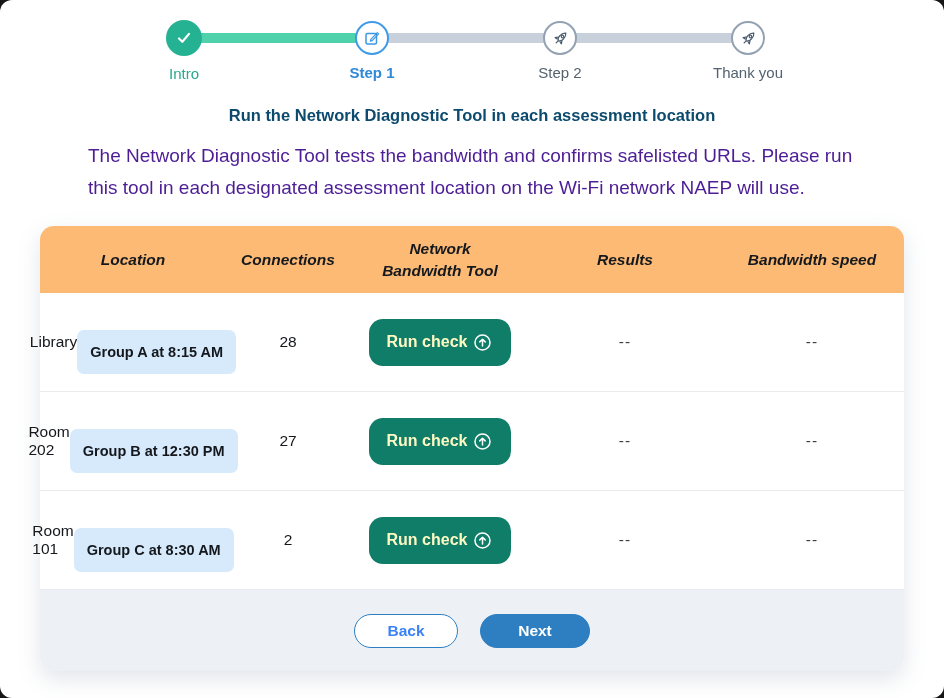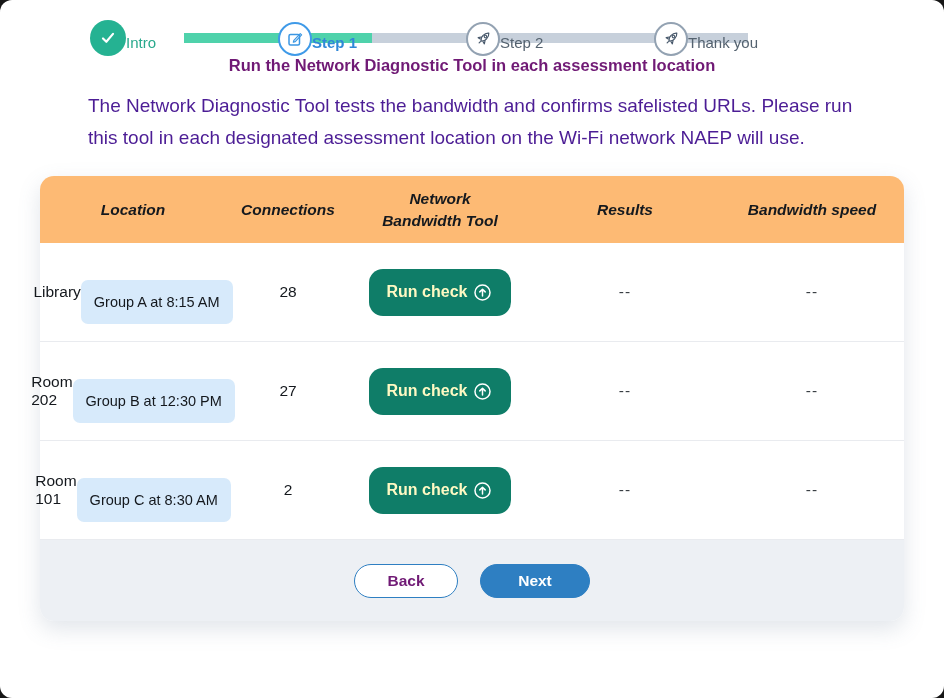--- a/index.html
+++ b/index.html
@@ -4,53 +4,53 @@
 <style>
   html,body{margin:0;padding:0;background:#161616;font-family:"Liberation Sans","DejaVu Sans",sans-serif;}
   .window{width:944px;height:698px;background:#ffffff;border-radius:12px;overflow:hidden;position:relative;margin:0 auto;}
 
   
   .stepper{position:relative;margin:20px 0 0 90px;width:752px;}
   .stepper-line{position:absolute;top:13px;height:10px;z-index:0;}
   .stepper-line.done{left:94px;width:188px;background:#4fd2ab;}
   .stepper-line.todo{left:282px;width:376px;background:#c7d0db;}
   .steps{display:flex;position:relative;z-index:1;}
-  .step{width:188px;display:flex;align-items:center;cursor:pointer;}
+  .step{width:188px;display:flex;flex-direction:column;align-items:center;cursor:pointer;}
   .step-circle{width:34px;height:34px;border-radius:50%;background:#ffffff;display:flex;align-items:center;justify-content:center;box-sizing:border-box;}
   .step-circle.completed{width:36px;height:36px;background:#25b292;border:none;}
   .step-circle.active{border:2px solid #3f9ae8;margin-top:1px;}
   .step-circle.upcoming{border:2px solid #93a2b2;margin-top:1px;}
   .step-label{margin-top:9px;font-size:15px;}
   .step-label.completed{color:#28a98c;}
   .step-label.active{color:#2f88d8;font-weight:700;}
   .step-label.upcoming{color:#54626f;}
 
   
-  .heading{text-align:center;font-size:16.5px;font-weight:700;color:#701a75;}
+  .heading{margin-top:24px;text-align:center;font-size:16.5px;font-weight:700;color:#0c4a6e;}
   .description{margin:15px 88px 0 88px;font-size:19px;line-height:32px;color:#4c1d95;}
 
   
   .panel{margin:22px 40px 0 40px;width:864px;border-radius:14px;box-shadow:0 8px 22px rgba(90,110,140,.18);background:#ffffff;}
   .trow{display:grid;grid-template-columns:186px 124px 180px 190px 184px;align-items:center;justify-items:center;}
   .thead{background:#fdba74;border-radius:14px 14px 0 0;height:67px;font-style:italic;}
   .th{font-size:15.5px;font-weight:700;color:#15191e;text-align:center;line-height:22px;}
   .th.narrow{width:130px;}
   .tbody-row{height:98px;border-bottom:1px solid #e9ebef;background:#ffffff;}
   .loc-cell{display:flex;align-items:center;}
   .loc-name{font-size:15.5px;color:#14181d;}
-  .loc-badge{margin-top:20px;background:#d7eafb;border-radius:7px;padding:14px 13px;font-size:14.5px;color:#14181d;white-space:nowrap;}
+  .loc-badge{margin-top:20px;background:#d7eafb;border-radius:7px;padding:14px 13px;font-size:14.5px;color:#14181d;white-space:nowrap;font-weight:bold;}
   .conn{font-size:15.5px;color:#14181d;}
   .dash{font-size:15.5px;color:#3a3f44;letter-spacing:1px;}
   .run-btn{display:inline-flex;align-items:center;gap:5px;background:#0f7d68;color:#fef9c3;border:none;border-radius:14px;padding:13px 18px;font-size:16px;font-weight:700;font-family:inherit;cursor:pointer;}
   .run-btn svg{display:block;}
 
   
   .tfoot{background:#edf0f4;height:81px;border-radius:0 0 14px 14px;display:flex;align-items:center;justify-content:center;gap:22px;}
   .btn{font-family:inherit;font-size:15.5px;font-weight:600;border-radius:17px;height:34px;cursor:pointer;}
-  .btn-back{width:104px;background:#ffffff;border:1.5px solid #2e7fc2;color:#701a75;}
+  .btn-back{width:104px;background:#ffffff;border:1.5px solid #2e7fc2;color:#3b82f6;}
   .btn-next{width:110px;background:#2e7fc2;border:1.5px solid #2e7fc2;color:#ffffff;}
 
   .icon{display:flex;align-items:center;justify-content:center;}
 </style>
 </head>
 <body>
 
 <div class="window">
 
   <div class="stepper">

